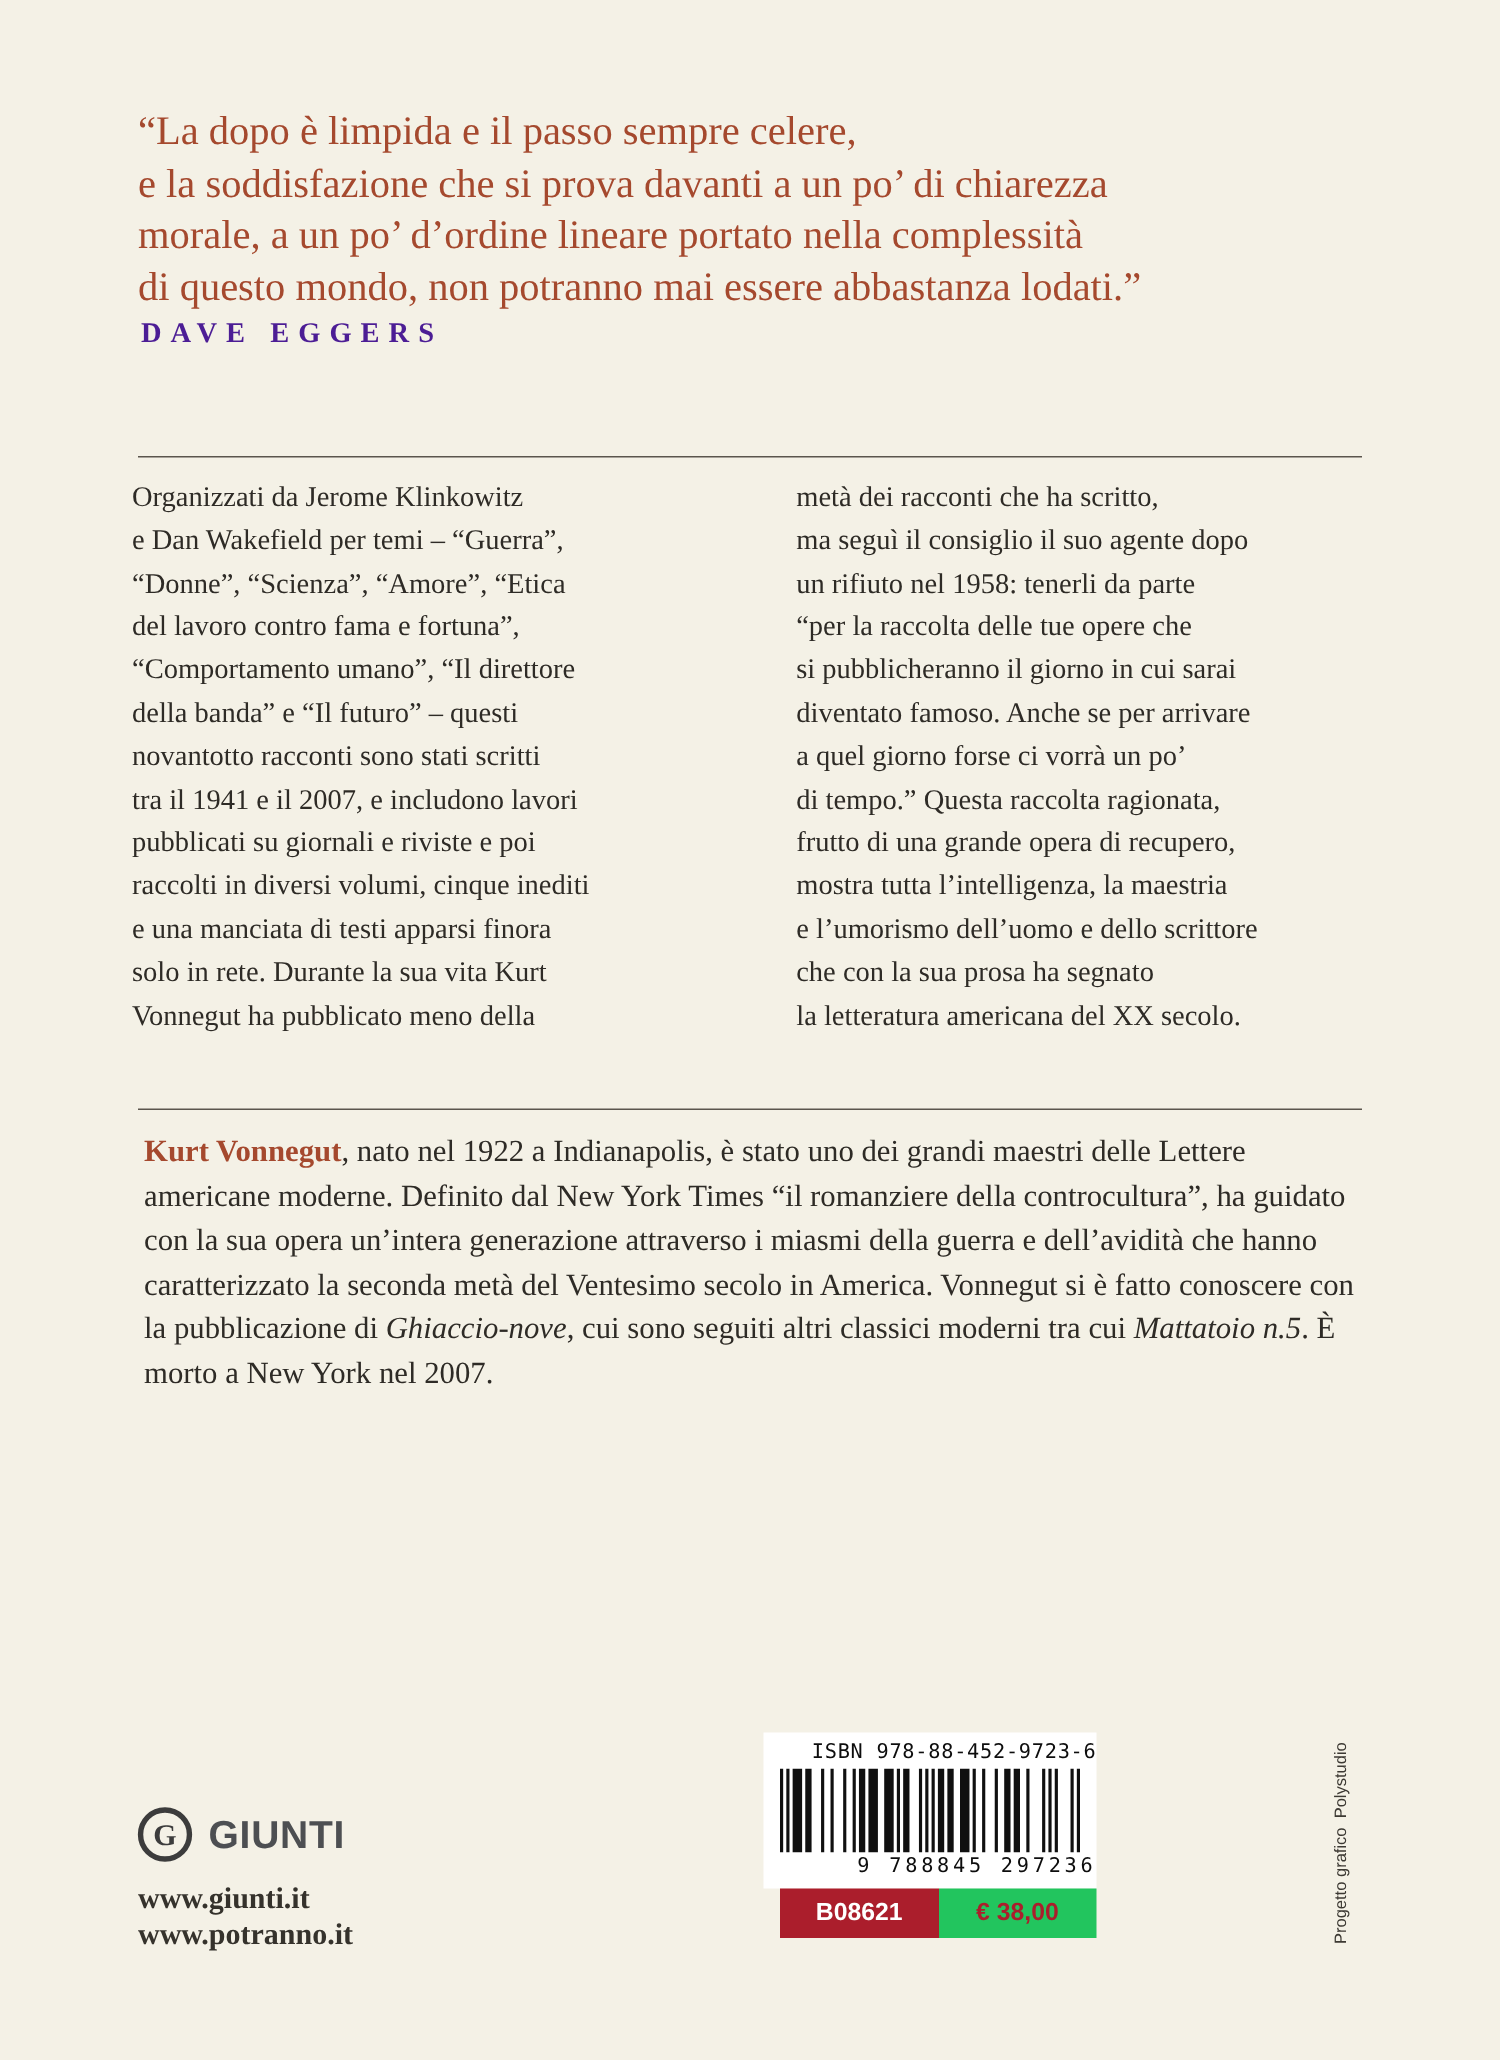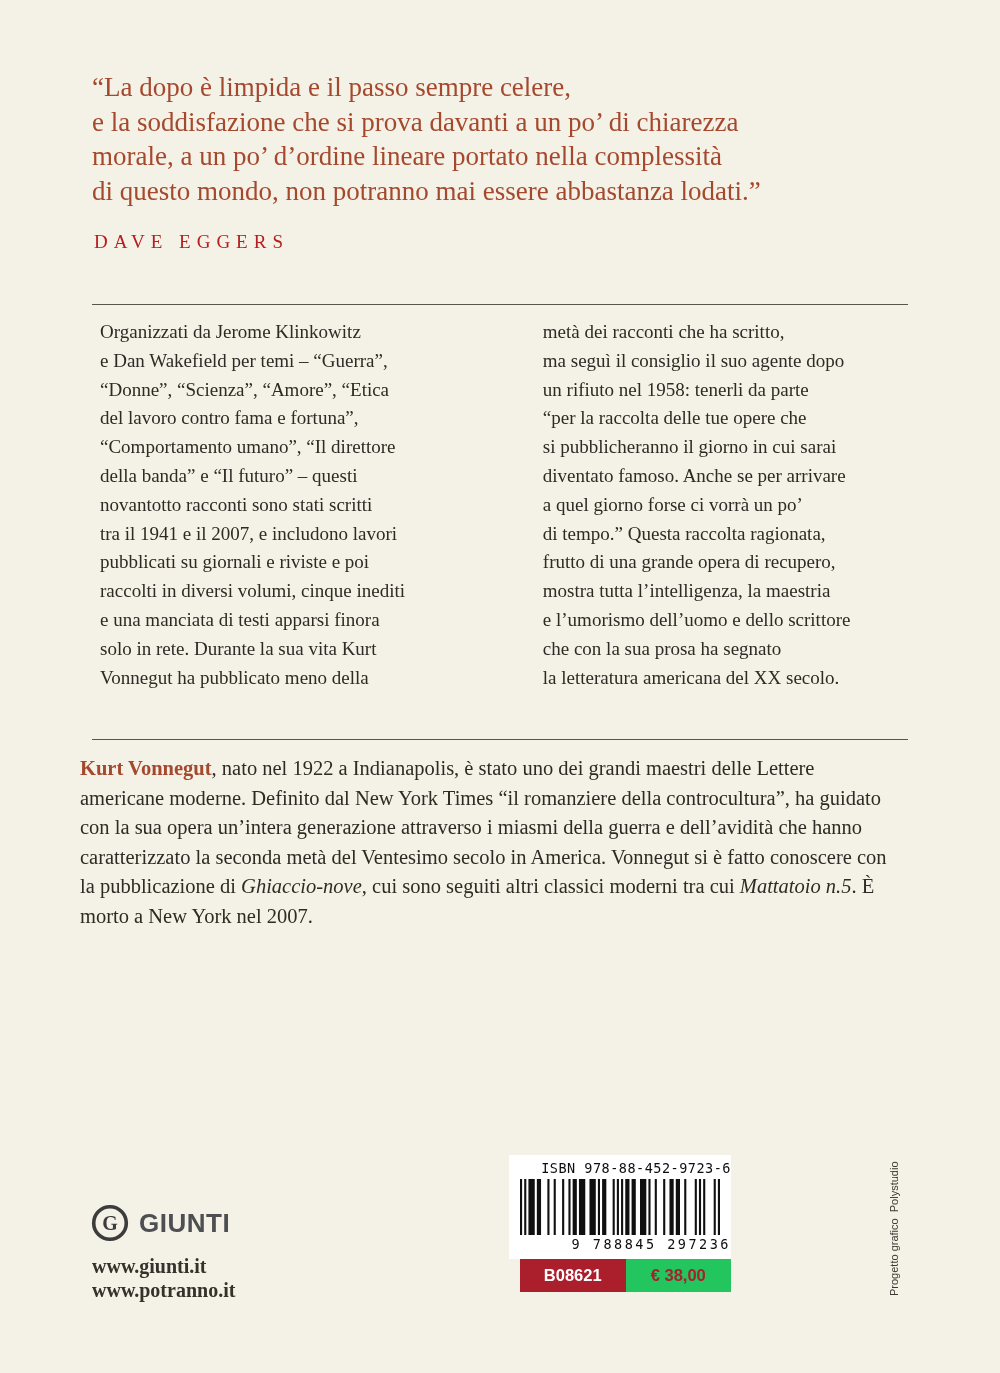--- a/index.html
+++ b/index.html
@@ -11,35 +11,35 @@
     overflow:hidden;
   }
   .page { position:absolute; inset:0; }
 
   .quote {
     position:absolute; left:92px; top:70px; width:832px;
     font-size:27px; line-height:34.5px; color:#a5492e;
     white-space:pre-line;
   }
   .attribution {
-    position:absolute; left:94px; top:231px;
-    font-size:19px; letter-spacing:6px; font-weight:400; color:#b91c1c;
+    position:absolute; left:94px; top:212px;
+    font-size:19px; letter-spacing:6px; font-weight:700; color:#4c1d95;
   }
 
   .rule { position:absolute; left:92px; width:816px; border-top:1.5px solid #5a554d; }
   .rule-1 { top:304px; }
   .rule-2 { top:739px; }
 
-  .columns { position:absolute; left:100px; top:318px; width:816px; display:flex;gap:47px; }
+  .columns { position:absolute; left:88px; top:318px; width:816px; display:flex;gap:47px; }
   .col { font-size:19px; line-height:28.8px; color:#2e2b26; white-space:pre-line; }
   .col-left  { width:420px; }
   .col-right { width:396px; }
 
   .bio {
-    position:absolute; left:80px; top:754px; width:822px;
+    position:absolute; left:96px; top:754px; width:822px;
     font-size:20.5px; line-height:29.5px; color:#2e2b26;
   }
   .bio-name { color:#a5492e; font-weight:bold; }
   .bio i { font-style:italic; }
 
   .publisher { position:absolute; left:90px; top:1203px; display:flex; align-items:center; gap:9px; }
   .giunti-logo { width:40px; height:40px; }
   .publisher-name {
     font-family:"Liberation Sans",sans-serif; font-size:26px; font-weight:bold;
     letter-spacing:0.5px; color:#4d4f52;

